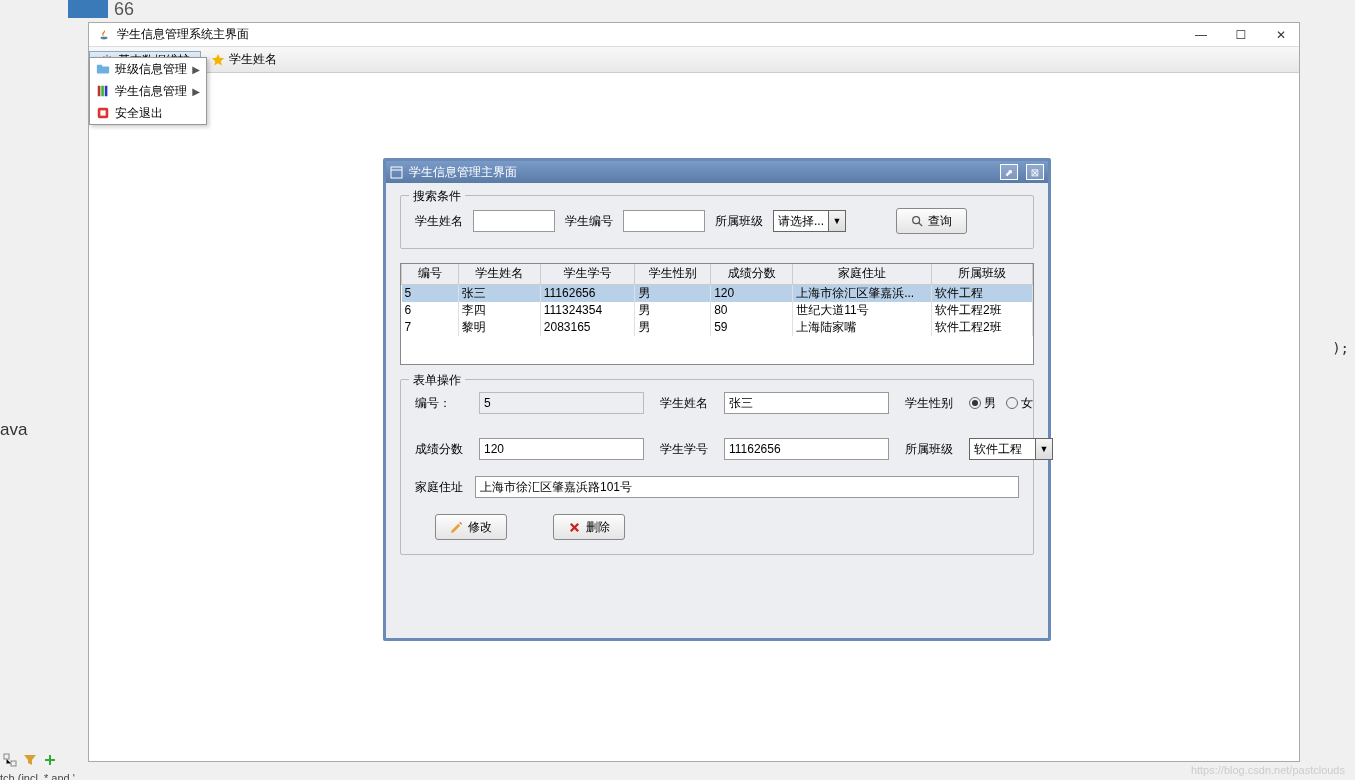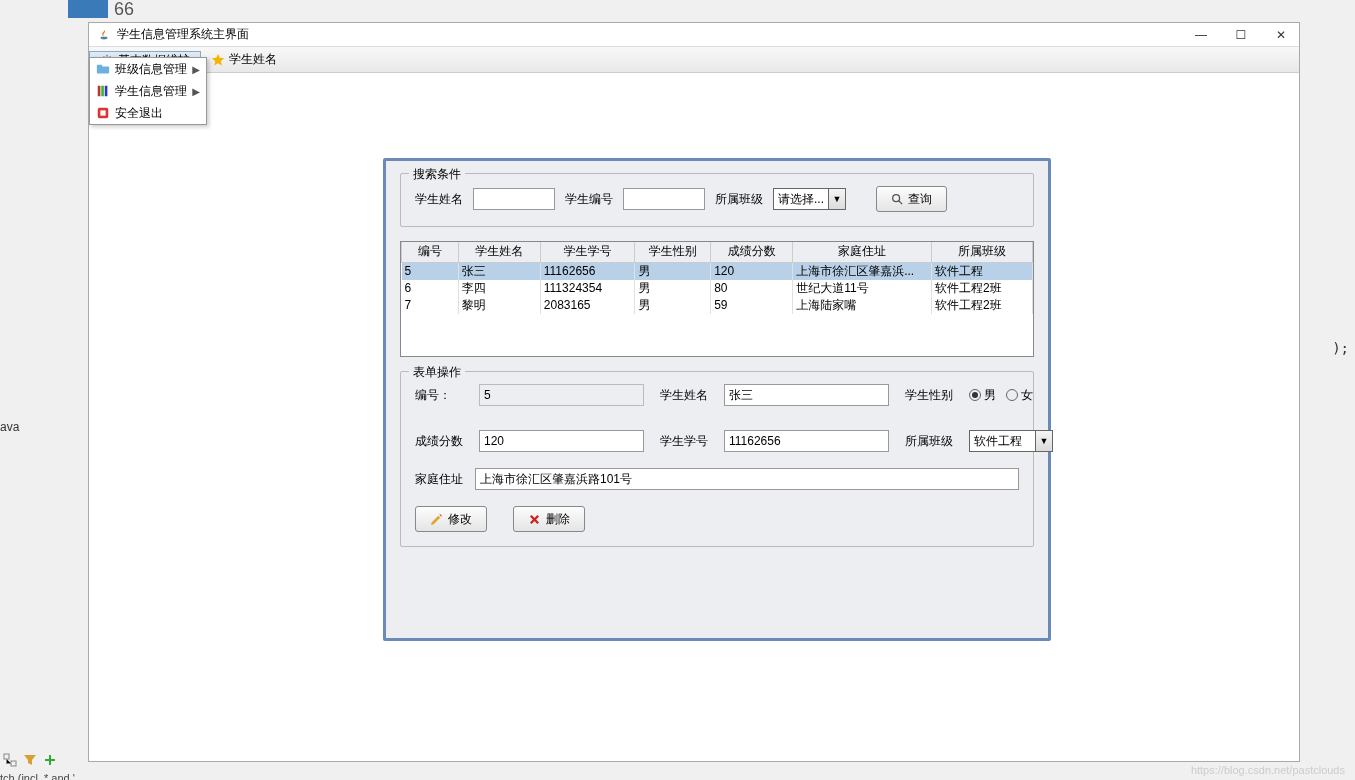--- a/index.html
+++ b/index.html
@@ -36,42 +36,42 @@
 
 .fieldset { border: 1px solid #bbb; border-radius: 2px; padding: 12px 14px 14px; margin-bottom: 14px; position: relative; }
 .fieldset-legend { position: absolute; top: -8px; left: 8px; background: #eceef1; padding: 0 4px; font-size: 12px; }
 
 .search-row { display: flex; align-items: center; gap: 10px; }
 .label { font-size: 12px; white-space: nowrap; }
 .text-input { height: 22px; border: 1px solid #999; background: #fff; padding: 0 4px; font-size: 12px; }
 .combo { display: flex; height: 22px; }
 .combo-field { border: 1px solid #666; border-right: none; background: #fff; padding: 0 4px; display: flex; align-items: center; min-width: 54px; }
 .combo-btn { width: 18px; border: 1px solid #666; background: linear-gradient(#f4f4f4,#dcdcdc); display: flex; align-items: center; justify-content: center; font-size: 9px; }
-.button { height: 26px; padding: 0 14px; border: 1px solid #888; border-radius: 3px; background: linear-gradient(#fdfdfd,#e4e4e4); display: flex; align-items: center; gap: 5px; cursor: default; }
+.button { height: 26px; padding: 0 14px; border: 1px solid #888; border-radius: 3px; background: linear-gradient(#fdfdfd,#e4e4e4); display: flex; align-items: center; gap: 5px; cursor: default; margin-left: 20px; }
 .magnify-icon { width: 12px; height: 12px; }
 
-.table-wrap { border: 1px solid #888; background: #fff; height: 116px; margin-bottom: 14px; }
+.table-wrap { border: 1px solid #888; background: #fff; height: 102px; margin-bottom: 14px; }
 table { width: 100%; border-collapse: collapse; table-layout: fixed; }
 th { background: #eceef1; border: 1px solid #ccc; border-top: none; font-weight: normal; height: 20px; font-size: 12px; }
 td { border-right: 1px solid #e0e0e0; height: 17px; padding: 0 3px; font-size: 12px; overflow: hidden; white-space: nowrap; }
 tr.selected td { background: #b8d0e8; }
 
 .form-grid { display: grid; grid-template-columns: auto 1fr auto 1fr auto 1fr; gap: 24px 16px; align-items: center; margin-bottom: 16px; }
 .readonly { background: #eceef1; border: 1px solid #bbb; height: 22px; padding: 0 4px; display: flex; align-items: center; min-width: 70px; }
 .radio-group { display: flex; gap: 10px; align-items: center; }
 .radio-item { display: flex; align-items: center; gap: 3px; }
 .radio-circle { width: 12px; height: 12px; border: 1px solid #666; border-radius: 50%; display: flex; align-items: center; justify-content: center; }
 .radio-circle.checked::after { content: ''; width: 6px; height: 6px; background: #333; border-radius: 50%; }
 
 .addr-row { display: flex; align-items: center; gap: 12px; margin-bottom: 16px; }
 .addr-input { flex: 1; }
 .btn-row { display: flex; gap: 26px; }
 .pencil-icon, .x-icon { width: 13px; height: 13px; }
 
-.left-panel-hint { position: absolute; left: 0; top: 420px; font-size: 12px; color: #333; }
+.left-panel-hint { position: absolute; left: 0; top: 420px; font-size: 17px; color: #333; }
 .toolbar-bottom { position: absolute; left: 0; bottom: 10px; display: flex; gap: 4px; padding: 2px; }
 .tb-icon { width: 16px; height: 16px; }
 .status-text { position: absolute; left: 0; bottom: -4px; font-size: 11px; color: #444; }
 .right-code { position: absolute; right: 6px; top: 340px; font-family: monospace; font-size: 14px; color: #333; }
 .watermark { position: absolute; right: 10px; bottom: 4px; font-size: 11px; color: #ccc; margin-left: 12px; }
 </style>
 </head>
 <body>
 
 <div class="bg-tab">
@@ -135,20 +135,29 @@
     <div class="dropdown-item">
       <svg class="dd-icon" viewBox="0 0 16 16">
           <rect x="2" y="2" width="12" height="12" fill="#d33" rx="2"></rect>
           <rect x="5" y="5" width="6" height="6" fill="#fff"></rect>
         </svg>
       <span>安全退出</span>
     </div>
   </div>
 
   <div class="internal-frame">
+    <div class="if-title">
+      <svg width="13" height="13" viewBox="0 0 13 13">
+          <rect x="1" y="1" width="11" height="11" fill="none" stroke="#fff"></rect>
+          <line x1="1" y1="4" x2="12" y2="4" stroke="#fff"></line>
+        </svg>
+      <span class="if-title-text">学生信息管理主界面</span>
+      <span class="if-btn">⬈</span>
+      <span class="if-btn">⊠</span>
+    </div>
     <div class="if-content">
 
       <div class="fieldset">
         <span class="fieldset-legend">搜索条件</span>
         <div class="search-row">
           <span class="label">学生姓名</span>
           <input class="text-input" style="width: 82px;" value="">
           <span class="label">学生编号</span>
           <input class="text-input" style="width: 82px;" value="">
           <span class="label">所属班级</span>

